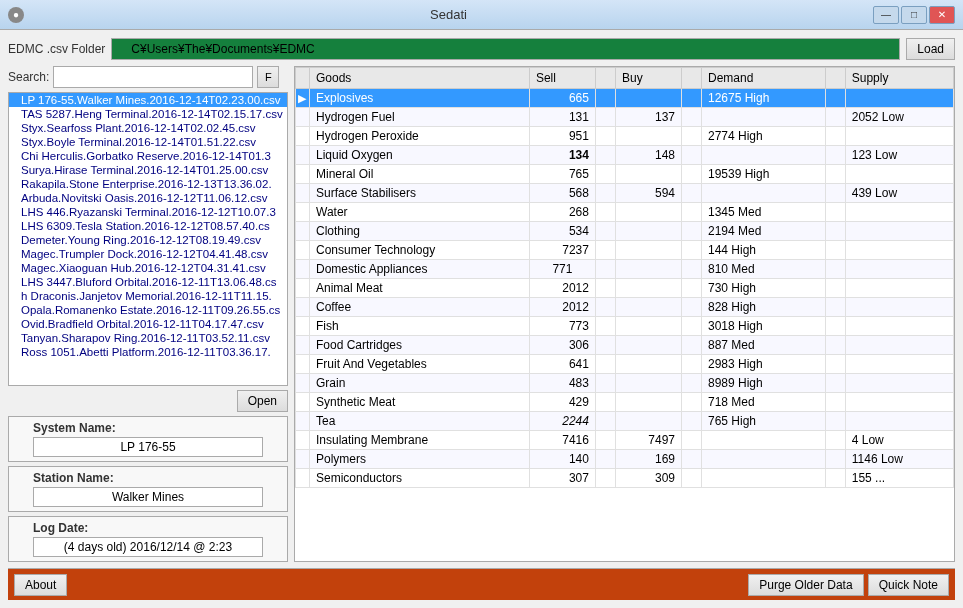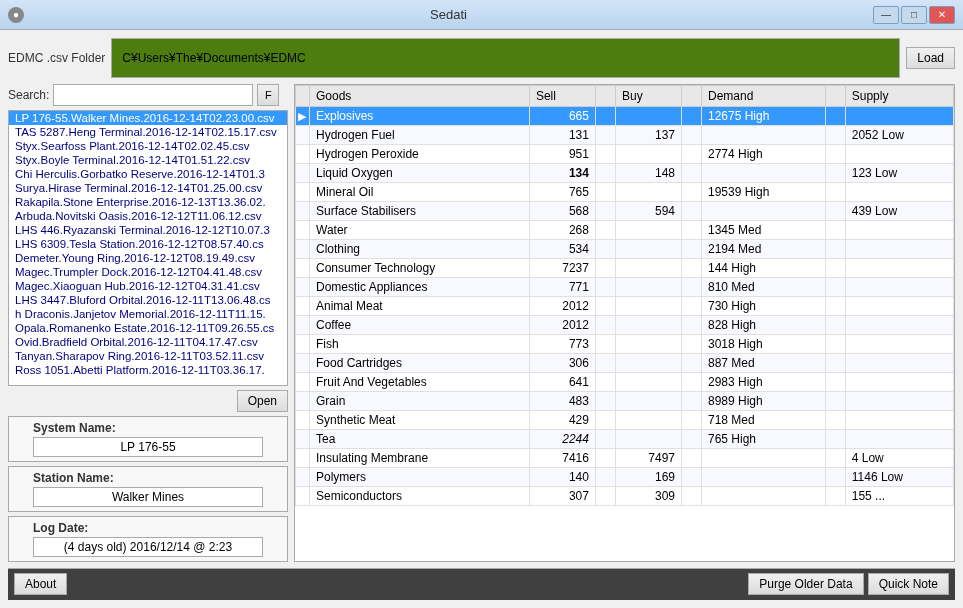--- a/index.html
+++ b/index.html
@@ -52,23 +52,23 @@
       padding: 8px;
       display: flex;
       flex-direction: column;
       gap: 6px;
       height: calc(608px - 30px);
     }
     .row { display: flex; align-items: center; gap: 6px; }
     .label { color: #333; white-space: nowrap; font-size: 12px; }
     .text-input {
       border: 1px solid #aaa;
-      background: #4d7c0f;
-      height: 40px;
-      padding: 0 10px;
+      background: #15803d;
+      height: 22px;
+      padding: 0 19px;
       font-size: 12px;
       flex: 1;
     }
     .btn {
       border: 1px solid #aaa;
       background: linear-gradient(to bottom, #f0f0f0, #dcdcdc);
       height: 22px;
       padding: 0 10px;
       font-size: 12px;
       cursor: pointer;
@@ -107,21 +107,21 @@
       flex-shrink: 0;
     }
     .file-list {
       border: 1px solid #aaa;
       background: white;
       flex: 1;
       overflow-y: auto;
       overflow-x: auto;
     }
     .file-item {
-      padding: 1px 6px;
+      padding: 1px 12px;
       cursor: pointer;
       white-space: nowrap;
       font-size: 11.5px;
       color: #000080;
     }
     .file-item.selected { background: #3399ff; color: white; }
     .open-btn-row {
       display: flex; justify-content: flex-end;
     }
     .info-section {
@@ -176,25 +176,25 @@
       border: 1px solid #e0e0e0;
       padding: 2px 6px;
       font-size: 12px;
     }
     tr:nth-child(even) { background: #f8f8ff; }
     tr:nth-child(odd) { background: white; }
     tr.selected-row td { background: #3399ff; color: white; }
     .arrow-cell { width: 14px; padding: 0 2px; font-size: 11px; }
     .bottom-bar {
       display: flex;
-      align-items: flex-start;
+      align-items: center;
       justify-content: space-between;
       padding: 4px 6px;
       border-top: 1px solid #aaa;
-      background: #404040;
+      background: #c2410c;
       height: 32px;
       gap: 44px;
     }
     .bottom-left { display: flex; gap: 4px; align-items: center; }
     .bottom-right { display: flex; gap: 4px; align-items: center; }
     ::-webkit-scrollbar { width: 14px; height: 14px; }
     ::-webkit-scrollbar-track { background: #f0f0f0; border: 1px solid #ccc; }
     ::-webkit-scrollbar-thumb { background: #c0c0c0; border: 1px solid #aaa; }
     ::-webkit-scrollbar-button { background: #e0e0e0; border: 1px solid #aaa; height: 14px; width: 14px; }
   </style>
@@ -384,21 +384,21 @@
                 <td></td>
                 <td style="text-align: right;"></td>
                 <td></td>
                 <td>144 High</td>
                 <td></td>
                 <td></td>
               </tr>
               <tr>
                 <td class="arrow-cell"></td>
                 <td>Domestic Appliances</td>
-                <td style="text-align: right;">771</td>
+                <td style="text-align: center;">771</td>
                 <td></td>
                 <td style="text-align: right;"></td>
                 <td></td>
                 <td>810 Med</td>
                 <td></td>
                 <td></td>
               </tr>
               <tr>
                 <td class="arrow-cell"></td>
                 <td>Animal Meat</td>

